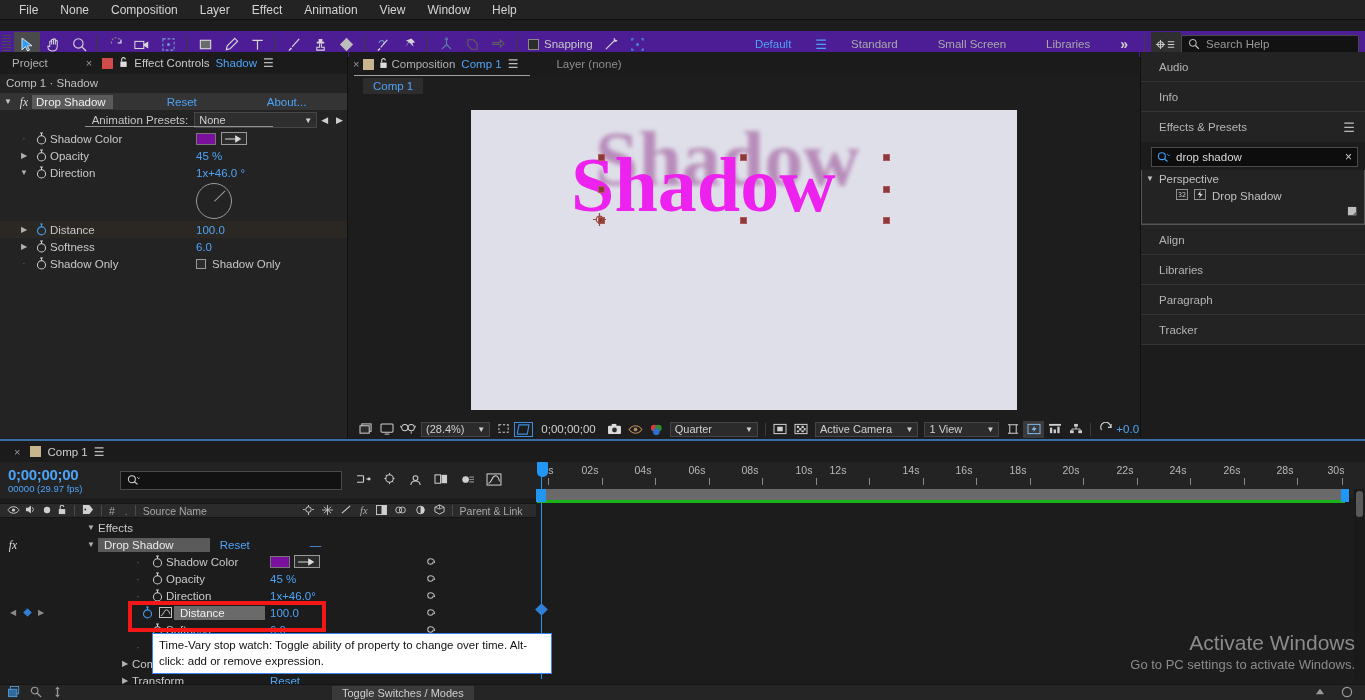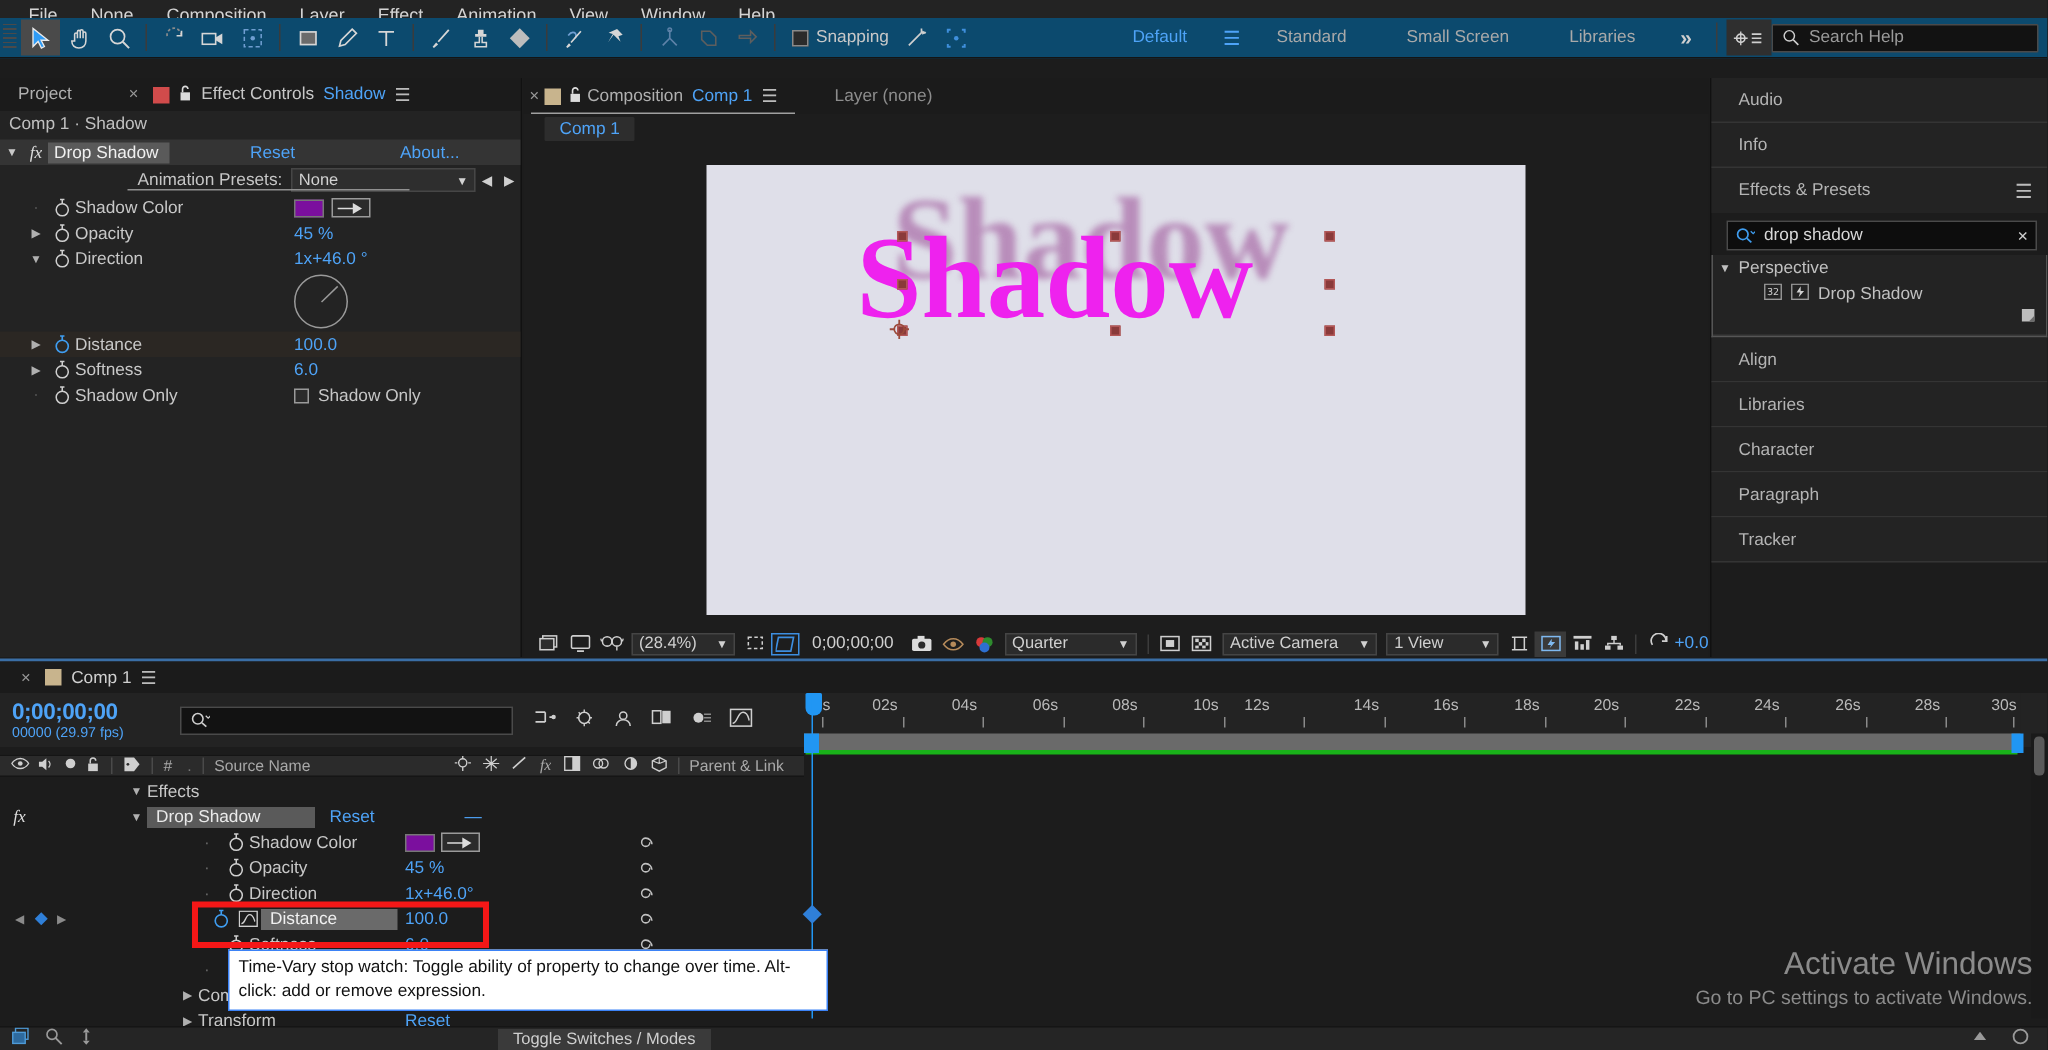--- a/index.html
+++ b/index.html
@@ -16,22 +16,22 @@
   
   .menubar{
     position:absolute; left:0; top:0; width:1365px; height:20px;
     background:#232323; display:flex; align-items:center; padding-left:8px;
     border-bottom:1px solid #111;
   }
   .menubar .mi{ padding:3px 11px; color:#d4d4d4; font-size:12px; line-height:20px; cursor:default; }
 
   
   .toolbar{
-    position:absolute; left:0; top:12px; width:1365px; height:27px;
-    background:#0c4a6e; display:flex; align-items:center; border-bottom:1px solid #141414;
+    position:absolute; left:0; top:31px; width:1365px; height:27px;
+    background:#4c1d95; display:flex; align-items:center; border-bottom:1px solid #141414;
   }
   .grip{ width:9px; height:18px; margin:0 3px 0 2px;
     background:repeating-linear-gradient(to bottom,#4a4a4a 0 1px,transparent 1px 3px);}
   .tool{ width:26px; height:24px; display:flex; align-items:center; justify-content:center; position:relative; }
   .tool.sel{ background:#4a4a4a; }
   .tool svg{ display:block; }
   .tsep{ width:1px; height:18px; background:#3b3b3b; margin:0 5px; }
   .snapbox{ display:flex; align-items:center; gap:5px; margin-left:6px; }
   .chk{ width:11px; height:11px; border:1px solid #8a8a8a; background:#2b2b2b; display:inline-block; }
   .ws{ display:flex; align-items:center; margin-left:auto; height:27px; }
@@ -685,23 +685,20 @@
         </span>
       </div>
     </div>
     <div class="rsec">
       <span>Align</span>
     </div>
     <div class="rsec">
       <span>Libraries</span>
     </div>
     <div class="rsec">
-      <span>Character</span>
-    </div>
-    <div class="rsec">
       <span>Paragraph</span>
     </div>
     <div class="rsec">
       <span>Tracker</span>
     </div>
   </div>
 
   <div class="panel" id="timeline">
 
     <div class="tl-tabs">

